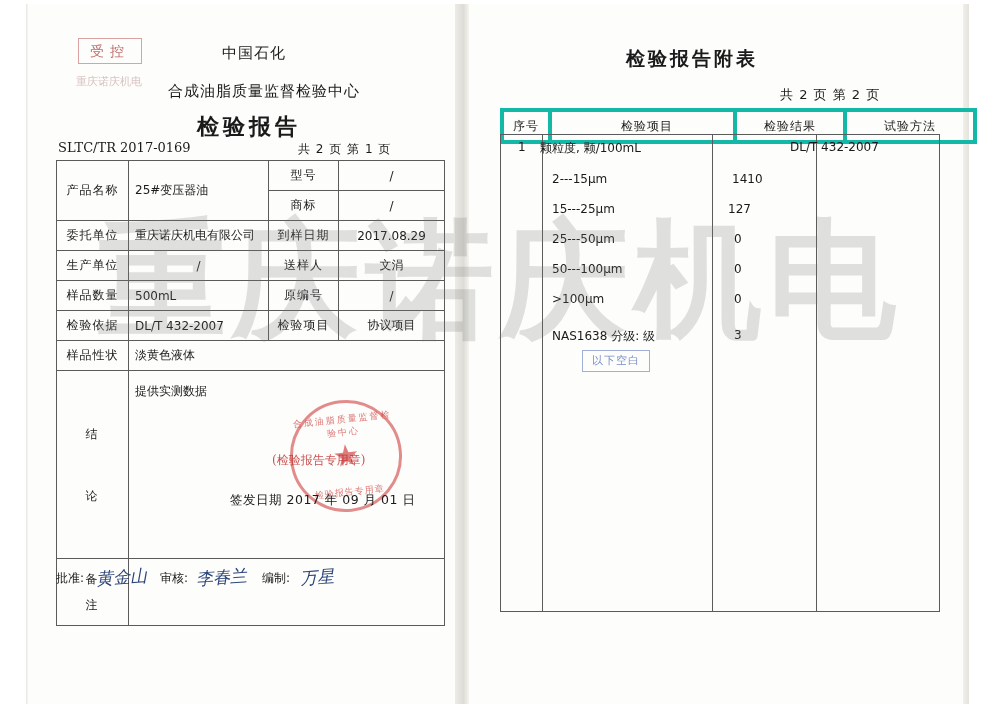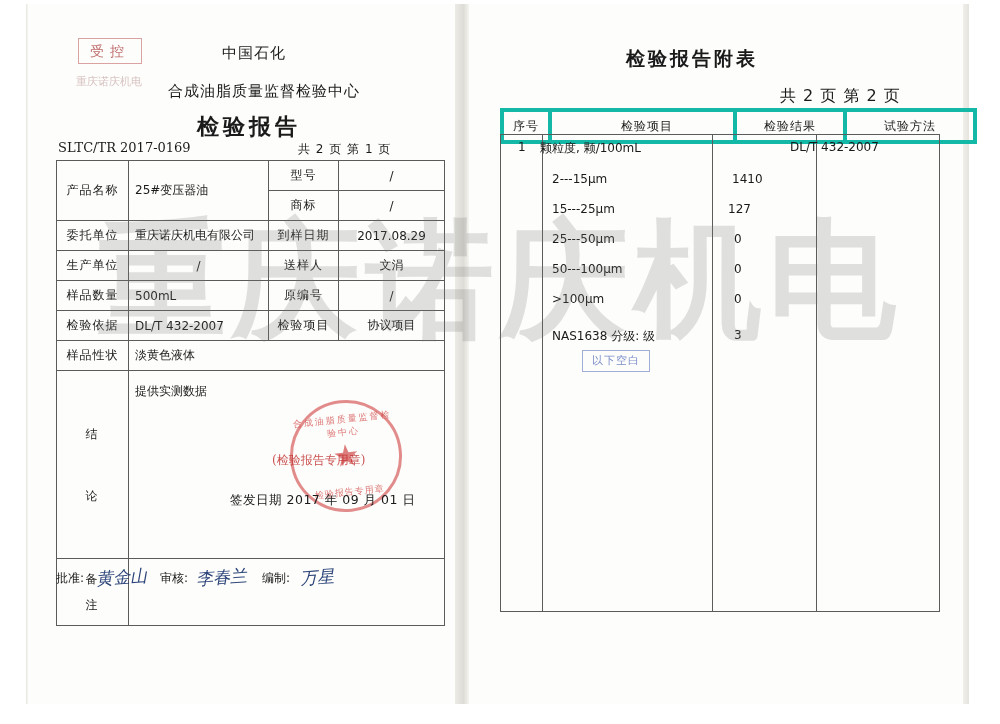--- a/index.html
+++ b/index.html
@@ -226,21 +226,21 @@
   
   .r-title {
     left: 626px; top: 46px;
     font-size: 19px;
     font-weight: 700;
     font-family: "DejaVu Serif", serif;
     letter-spacing: 3px;
   }
   .r-pages {
     left: 780px; top: 86px;
-    font-size: 16px;
+    font-size: 13px;
     letter-spacing: 1px;
   }
   .r-table {
     position: absolute;
     left: 500px; top: 108px;
     width: 440px;
     border-collapse: collapse;
     table-layout: fixed;
   }
   .r-table th, .r-table td {

